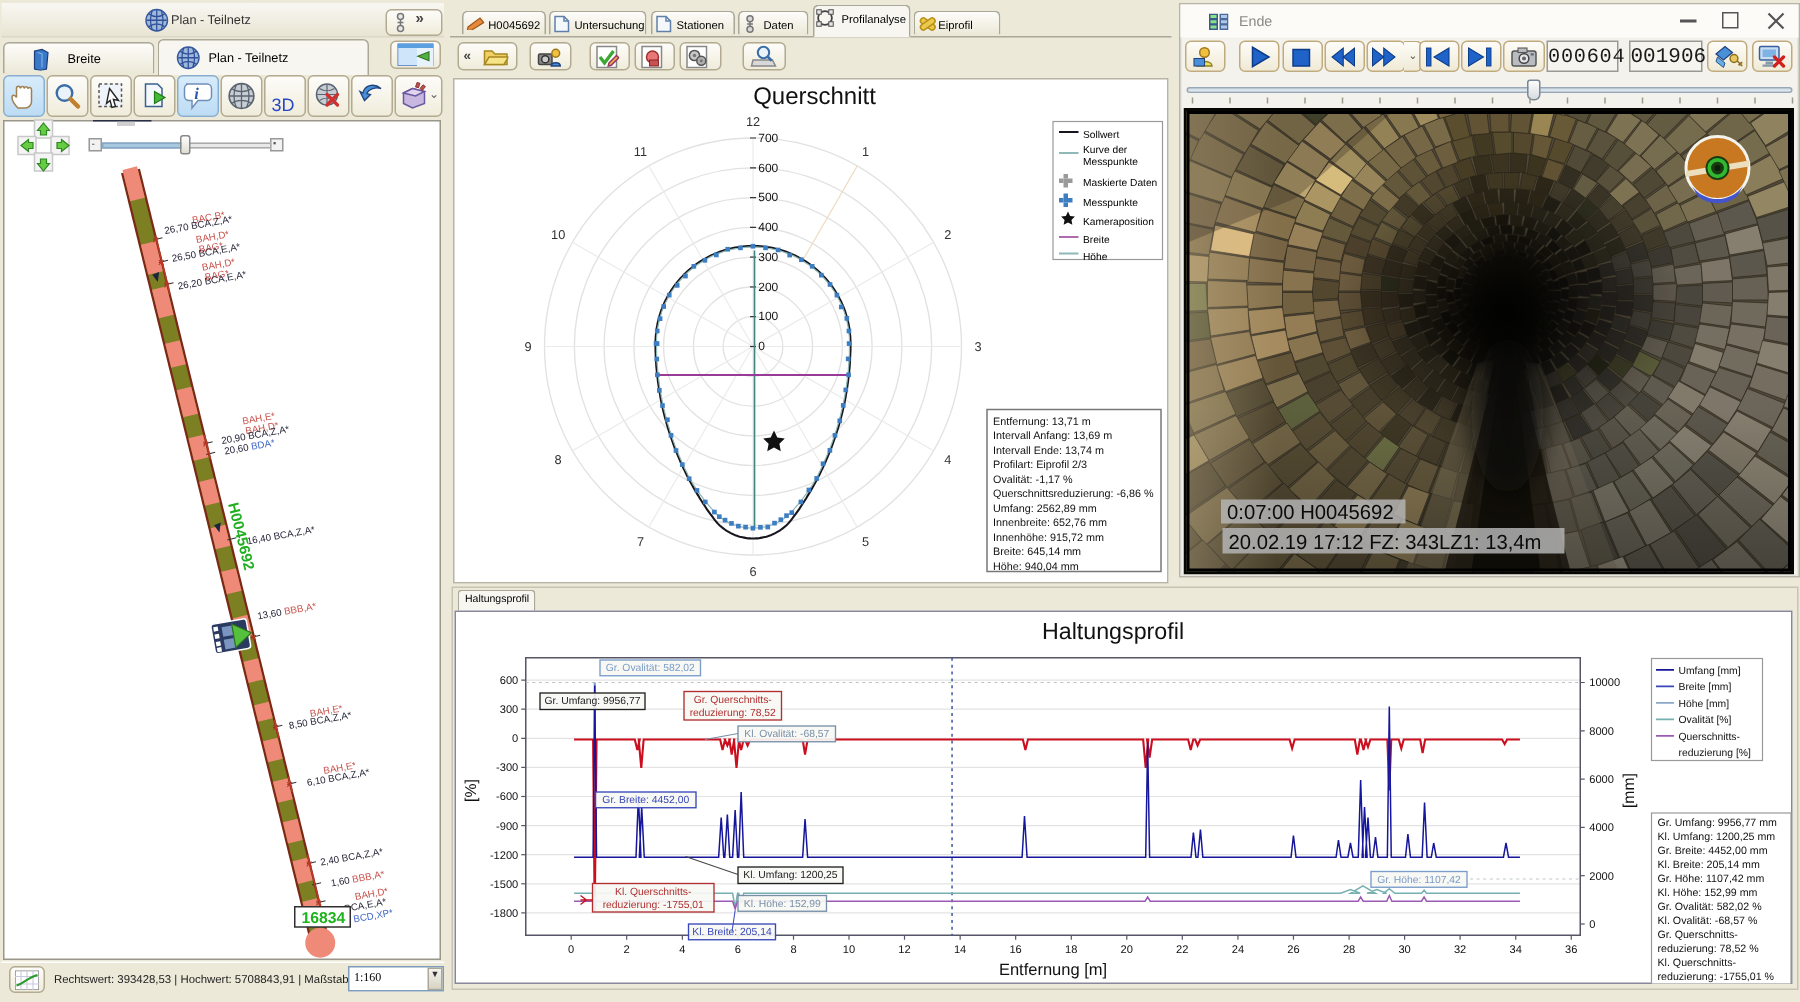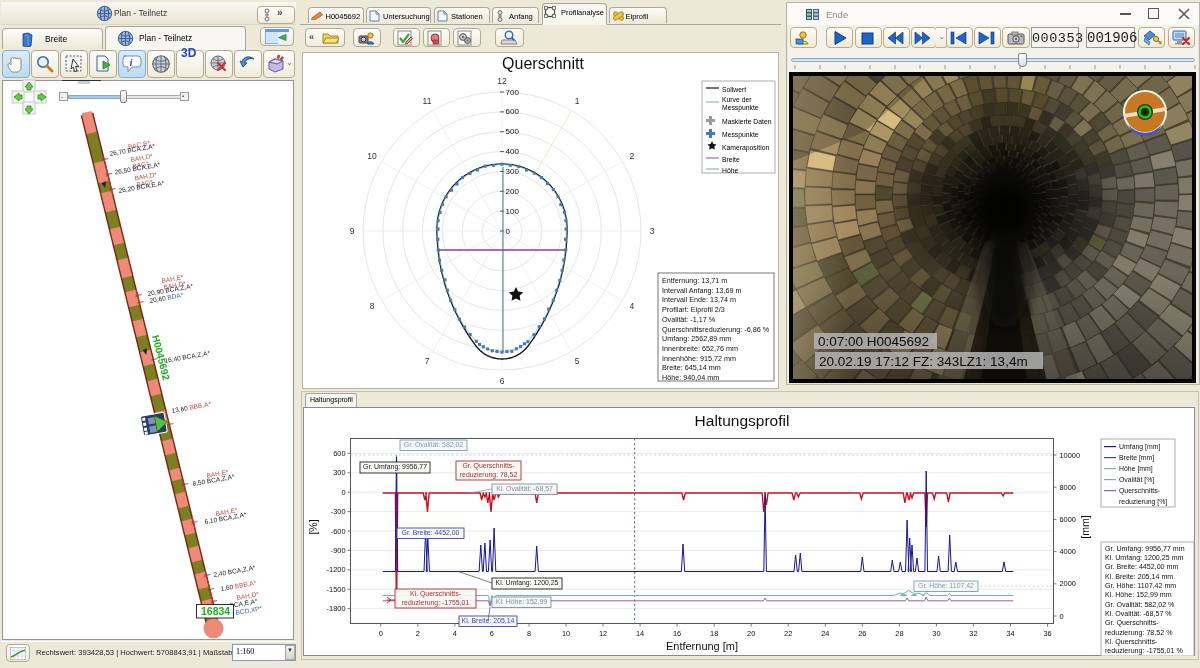--- a/index.html
+++ b/index.html
@@ -76,21 +76,21 @@
 <path d="M17 11l-7 4v-8z" fill="#46b838" stroke="#1f7a18" stroke-width=".8"></path>
   </svg>
 <svg class="abs" style="left:121px;top:53px" width="22" height="22" viewBox="0 0 22 22">
 <path d="M3 3h14a3 3 0 013 3v5a3 3 0 01-3 3h-6l-4 5v-5H5a3 3 0 01-3-3V6a3 3 0 013-3z" fill="#fff" stroke="#7090b8"></path>
 <text x="10" y="13" font-size="11" font-weight="bold" font-style="italic" fill="#2858b0" text-anchor="middle" font-family="Liberation Serif,serif">i</text>
   </svg>
 <svg class="abs" style="left:151px;top:54px" width="20" height="20" viewBox="0 0 18 18">
 <circle cx="9" cy="9" r="7.4" fill="#c8cdd4" stroke="#5a6470" stroke-width="1"></circle>
 <path d="M1.6 9h14.8M9 1.6v14.8M3 4.5c3.5 2.5 8.5 2.5 12 0M3 13.5c3.5-2.5 8.5-2.5 12 0M5.8 2.2c-1.7 4.4-1.7 9.2 0 13.6M12.2 2.2c1.7 4.4 1.7 9.2 0 13.6" stroke="#5a6470" stroke-width=".8" fill="none"></path>
   </svg>
-<div class="abs" style="left:181px;top:46px;font-size:12px;font-weight:bold;color:#2846c8;">3D</div>
+<div class="abs" style="left:181px;top:63px;font-size:12px;font-weight:normal;color:#2846c8;">3D</div>
 <svg class="abs" style="left:209px;top:54px" width="20" height="20" viewBox="0 0 20 20">
 <circle cx="9" cy="9" r="7" fill="#c8cdd4" stroke="#5a6470"></circle>
 <path d="M2.5 9h13M9 2.5v13M4 5c3 2 7 2 10 0M4 13c3-2 7-2 10 0" stroke="#5a6470" stroke-width=".8" fill="none"></path>
 <path d="M9 9l7 7M16 9l-7 7" stroke="#d03030" stroke-width="2.2" stroke-linecap="round"></path>
   </svg>
 <svg class="abs" style="left:238px;top:54px" width="20" height="20" viewBox="0 0 20 20">
 <path d="M16 5c-5-4-11-2-12 3l-2-1 3 6 4-4-2.4-.6c1.4-3.4 6-4.4 9.4-3.4z" fill="#4a90d8" stroke="#20447c" stroke-width=".9"></path>
   </svg>
 <svg class="abs" style="left:266px;top:54px" width="20" height="20" viewBox="0 0 20 20">
 <path d="M3 8l6-3 8 2v8l-8 3-6-3z" fill="#c8b8e0" stroke="#6858a0"></path>
@@ -289,21 +289,21 @@
     <path d="M1 1h6l3 3v7H1z" fill="#f4f8fc" stroke="#6080a8"></path>
     <path d="M7 1v3h3" fill="none" stroke="#6080a8"></path>
   </svg>
 <div class="abs" style="left:451px;top:12px;font-size:7.5px;">Stationen</div>
 <div class="tab" style="left:492px;top:7px;width:47px;height:16px;"></div>
 <svg class="abs" style="left:496px;top:10px" width="8" height="12" viewBox="0 0 8 12">
     <circle cx="4" cy="2.5" r="2" fill="#d8d8d8" stroke="#777"></circle>
     <circle cx="4" cy="9.5" r="2" fill="#d8d8d8" stroke="#777"></circle>
     <path d="M4 4v4M2 6h4" stroke="#777"></path>
   </svg>
-<div class="abs" style="left:509px;top:12px;font-size:7.5px;">Anfang</div>
+<div class="abs" style="left:509px;top:12px;font-size:7.5px;">Daten</div>
 <div class="tab on" style="left:541.5px;top:3px;width:65px;height:21px;"></div>
 <svg class="abs" style="left:544.5px;top:6px" width="12" height="12" viewBox="0 0 12 12">
     <circle cx="6" cy="6" r="4.6" fill="none" stroke="#444" stroke-width="1.2"></circle>
     <rect x="0.5" y="0.5" width="3" height="3" fill="#e8e8e8" stroke="#555" stroke-width=".7"></rect>
     <rect x="8.5" y="0.5" width="3" height="3" fill="#e8e8e8" stroke="#555" stroke-width=".7"></rect>
     <rect x="0.5" y="8.5" width="3" height="3" fill="#e8e8e8" stroke="#555" stroke-width=".7"></rect>
     <rect x="8.5" y="8.5" width="3" height="3" fill="#e8e8e8" stroke="#555" stroke-width=".7"></rect>
   </svg>
 <div class="abs" style="left:558.5px;top:8px;font-size:7.5px;">Profilanalyse</div>
 <div class="tab" style="left:608.5px;top:7px;width:58px;height:16px;"></div>
@@ -540,21 +540,21 @@
   </svg>
 <div class="abs" style="left:790px;top:27px;width:27px;height:21px;border:1px solid #c0ab7e;border-radius:4px;background:linear-gradient(#fdfcf8,#f0ead6);"></div>
 <div class="abs" style="left:826px;top:27px;width:27px;height:21px;border:1px solid #c0ab7e;border-radius:4px;background:linear-gradient(#fdfcf8,#f0ead6);"></div>
 <div class="abs" style="left:855px;top:27px;width:27px;height:21px;border:1px solid #c0ab7e;border-radius:4px;background:linear-gradient(#fdfcf8,#f0ead6);"></div>
 <div class="abs" style="left:883px;top:27px;width:27px;height:21px;border:1px solid #c0ab7e;border-radius:4px;background:linear-gradient(#fdfcf8,#f0ead6);"></div>
 <div class="abs" style="left:911px;top:27px;width:26px;height:21px;border:1px solid #c0ab7e;border-radius:4px;background:linear-gradient(#fdfcf8,#f0ead6);"></div>
 <div class="abs" style="left:936px;top:27px;width:12px;height:21px;border:1px solid #c0ab7e;border-left:none;border-radius:0 4px 4px 0;background:linear-gradient(#fdfcf8,#f0ead6);"></div>
 <div class="abs" style="left:946px;top:27px;width:27px;height:21px;border:1px solid #c0ab7e;border-radius:4px;background:linear-gradient(#fdfcf8,#f0ead6);"></div>
 <div class="abs" style="left:974px;top:27px;width:27px;height:21px;border:1px solid #c0ab7e;border-radius:4px;background:linear-gradient(#fdfcf8,#f0ead6);"></div>
 <div class="abs" style="left:1002px;top:27px;width:28px;height:21px;border:1px solid #c0ab7e;border-radius:4px;background:linear-gradient(#fdfcf8,#f0ead6);"></div>
-<div class="lcd" style="left:1031px;top:27px;width:48px;height:21px;font-size:13.5px;line-height:21px;letter-spacing:.5px;">000353</div>
+<div class="lcd" style="left:1031px;top:27px;width:48px;height:21px;font-size:13.5px;line-height:21px;letter-spacing:.5px;">000604</div>
 <div class="lcd" style="left:1086px;top:27px;width:49px;height:21px;font-size:14px;line-height:21px;">001906</div>
 <div class="abs" style="left:1138px;top:27px;width:27px;height:21px;border:1px solid #c0ab7e;border-radius:4px;background:linear-gradient(#fdfcf8,#f0ead6);"></div>
 <div class="abs" style="left:1168px;top:27px;width:27px;height:21px;border:1px solid #c0ab7e;border-radius:4px;background:linear-gradient(#fdfcf8,#f0ead6);"></div>
 <svg class="abs" style="left:794px;top:30px" width="18" height="16" viewBox="0 0 18 16">
 <circle cx="9" cy="5" r="3.2" fill="#f0c040" stroke="#a07818"></circle>
     <path d="M4 14c0-4 10-4 10 0z" fill="#e8e060" stroke="#908020"></path>
 <rect x="2" y="9" width="7" height="5" fill="#4a90d8" stroke="#20447c" stroke-width=".7"></rect>
   </svg>
 <svg class="abs" style="left:832px;top:30px" width="16" height="16" viewBox="0 0 16 16">
     <path d="M3 1.5l11 6.5-11 6.5z" fill="#1f62c8" stroke="#0c3c88"></path>

